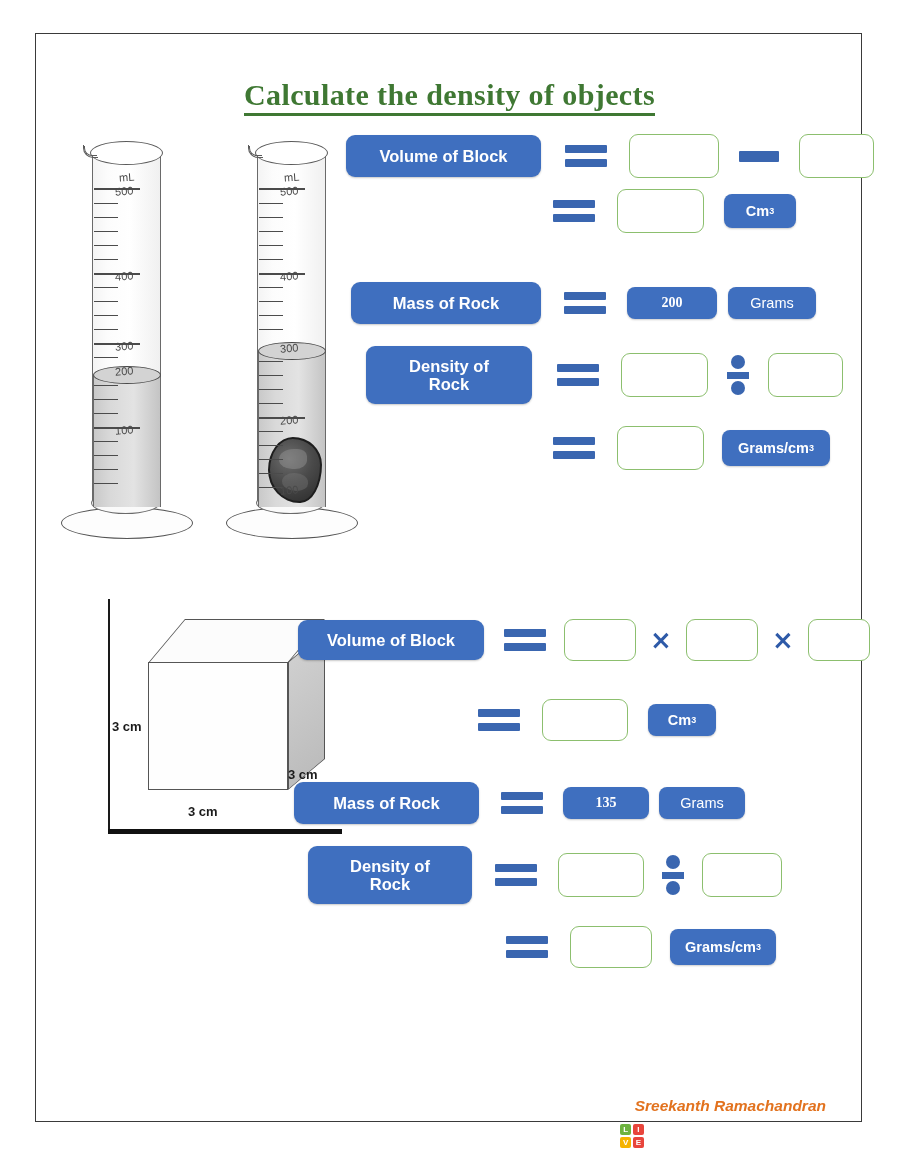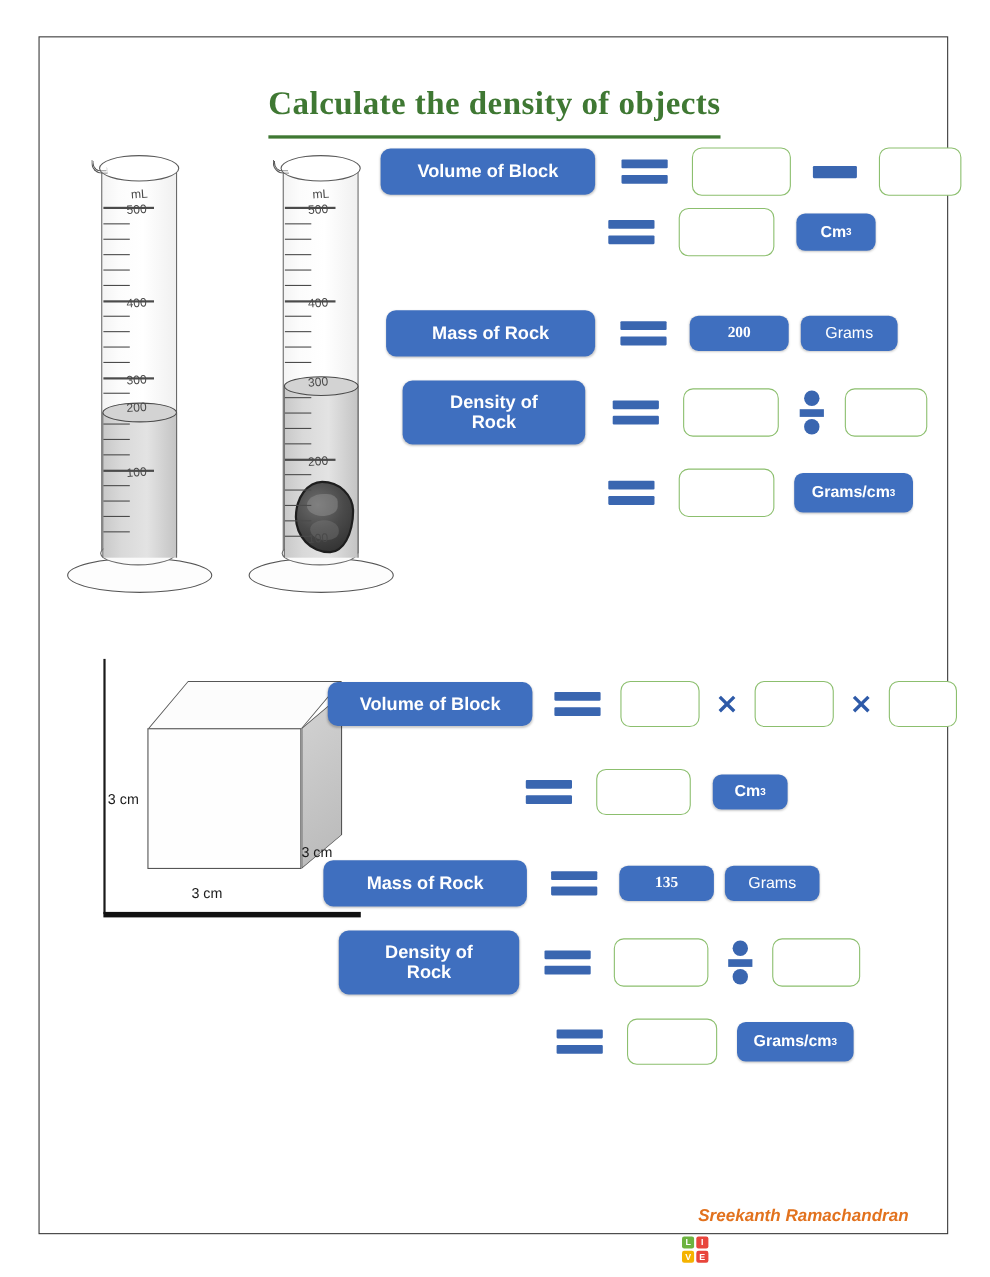--- a/index.html
+++ b/index.html
@@ -10,21 +10,21 @@
   }
   .page-frame{
     position:absolute;left:35px;top:33px;width:827px;height:1089px;
     border:1px solid #3a3a3a;background:#fff;box-sizing:border-box;
   }
   .title{
     position:absolute;left:0;top:44px;width:827px;text-align:center;
     font-family:"Liberation Serif",serif;font-weight:bold;font-size:30px;
     color:#3f7833;letter-spacing:.4px;
   }
-  .title span{border-bottom:3px solid #3f7833;padding-bottom:12px;}
+  .title span{border-bottom:3px solid #3f7833;padding-bottom:2px;}
 
   
   .cyl-wrap{position:absolute;}
   .cyl-base{
     position:absolute;left:0;bottom:0;width:132px;height:32px;
     border:1.4px solid #555;border-radius:50%;
     background:#fdfdfd;box-sizing:border-box;
   }
   .cyl-tube{
     position:absolute;left:31px;top:14px;width:69px;height:350px;
@@ -80,21 +80,21 @@
   .rock:before{
     content:"";position:absolute;left:9px;top:10px;width:28px;height:20px;
     background:rgba(150,150,150,.45);border-radius:60% 40% 50% 55%;
   }
   .rock:after{
     content:"";position:absolute;left:12px;top:34px;width:26px;height:18px;
     background:rgba(130,130,130,.35);border-radius:50% 55% 45% 60%;
   }
 
   
-  .cube-box{position:absolute;left:50px;top:565px;width:242px;height:238px;}
+  .cube-box{position:absolute;left:64px;top:565px;width:242px;height:238px;font-weight:bold;}
   .cube-axis-v{position:absolute;left:8px;top:0;width:2px;height:232px;background:#1a1a1a;}
   .cube-axis-h{position:absolute;left:8px;top:230px;width:234px;height:5px;background:#111;}
   .cube-face{
     position:absolute;left:48px;top:63px;width:140px;height:128px;
     background:#fefefe;border:1.6px solid #555;box-sizing:border-box;
   }
   .cube-top{
     position:absolute;left:48px;top:20px;width:140px;height:44px;
     background:#fcfcfc;border:1.4px solid #555;box-sizing:border-box;
     transform:skewX(-40deg);transform-origin:bottom left;

